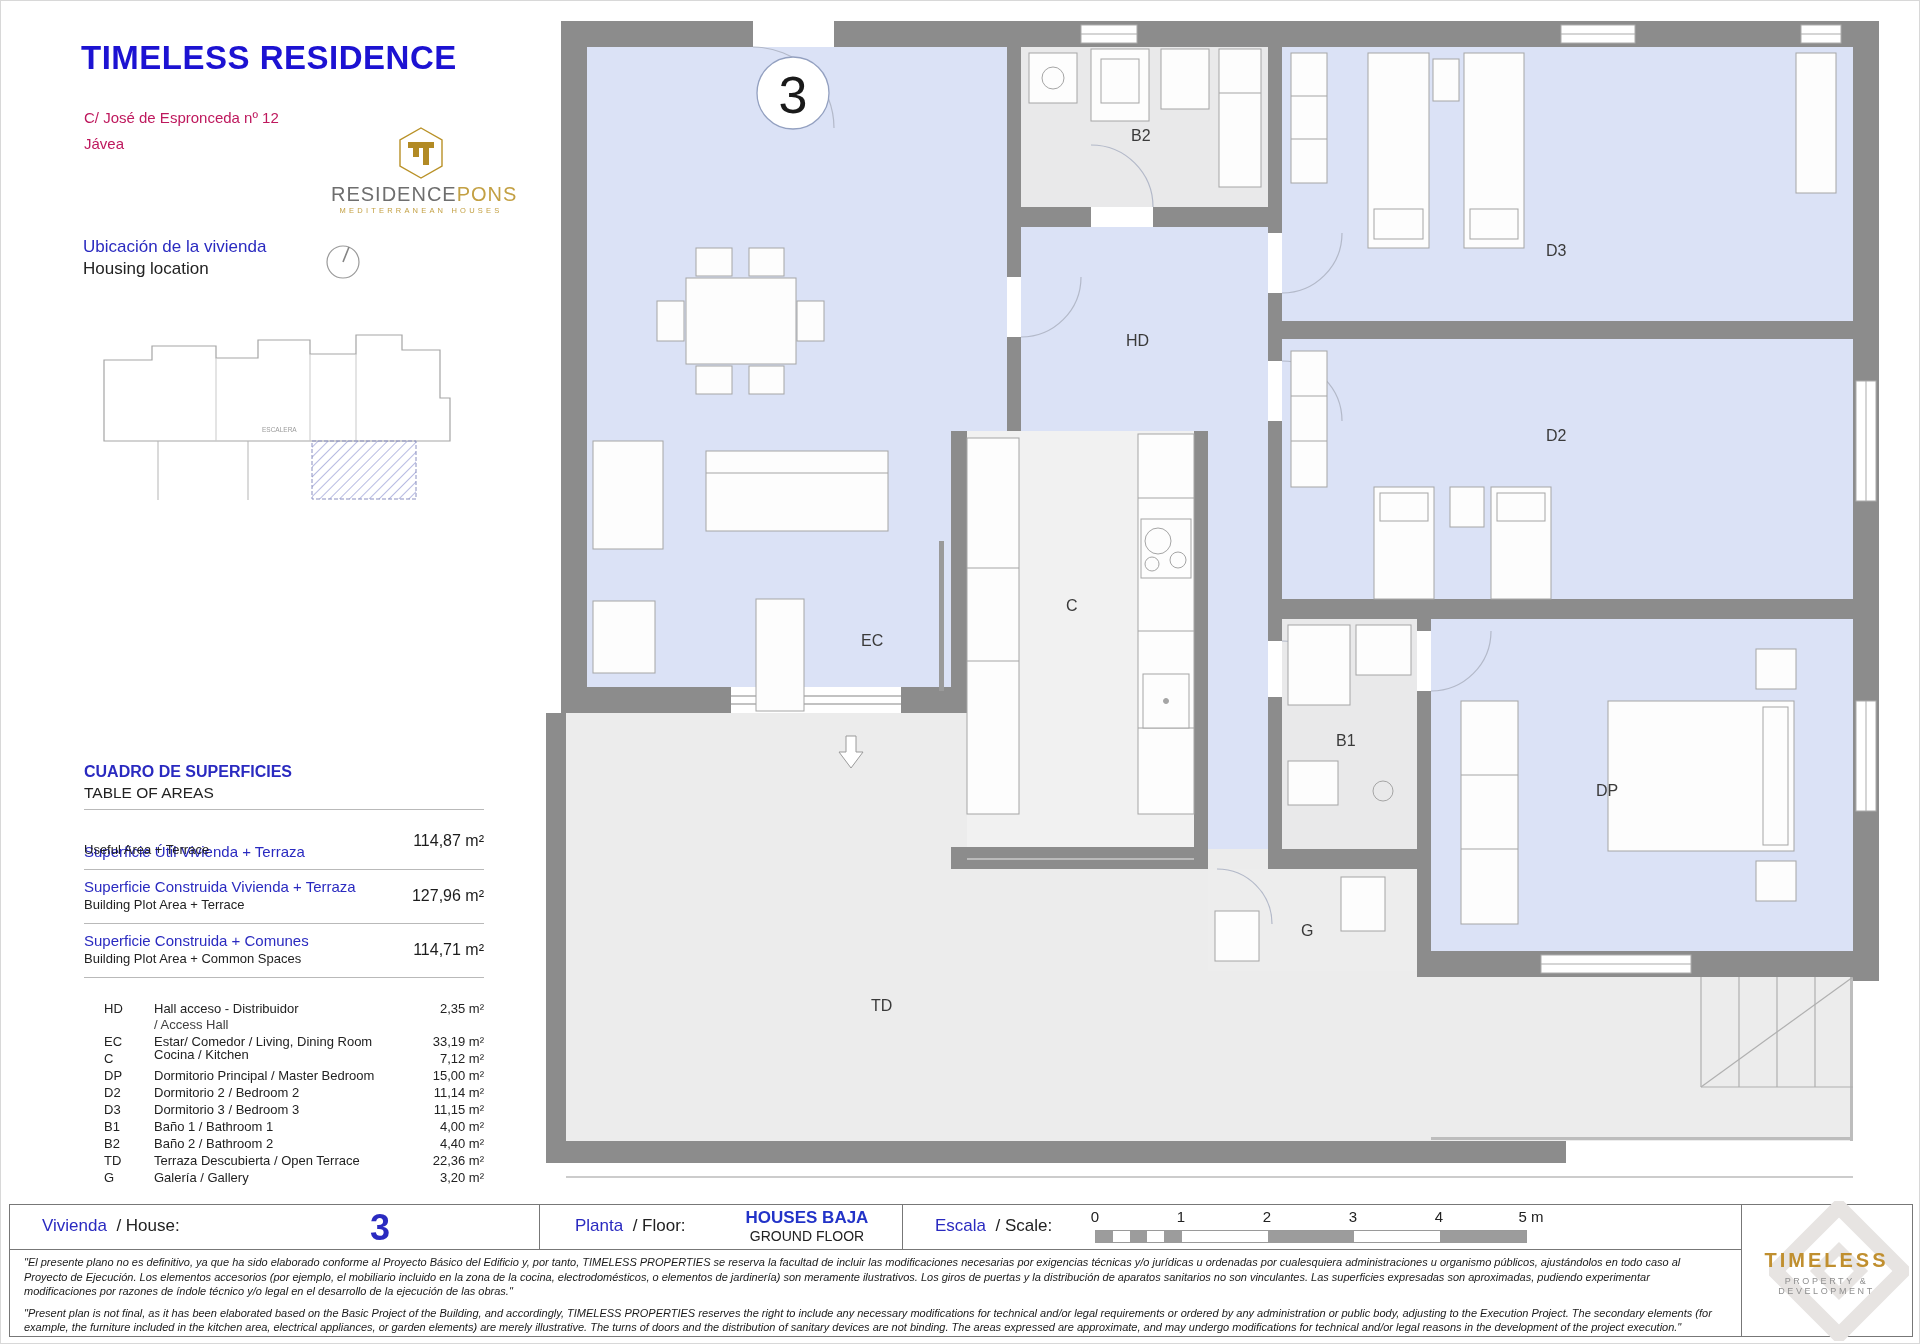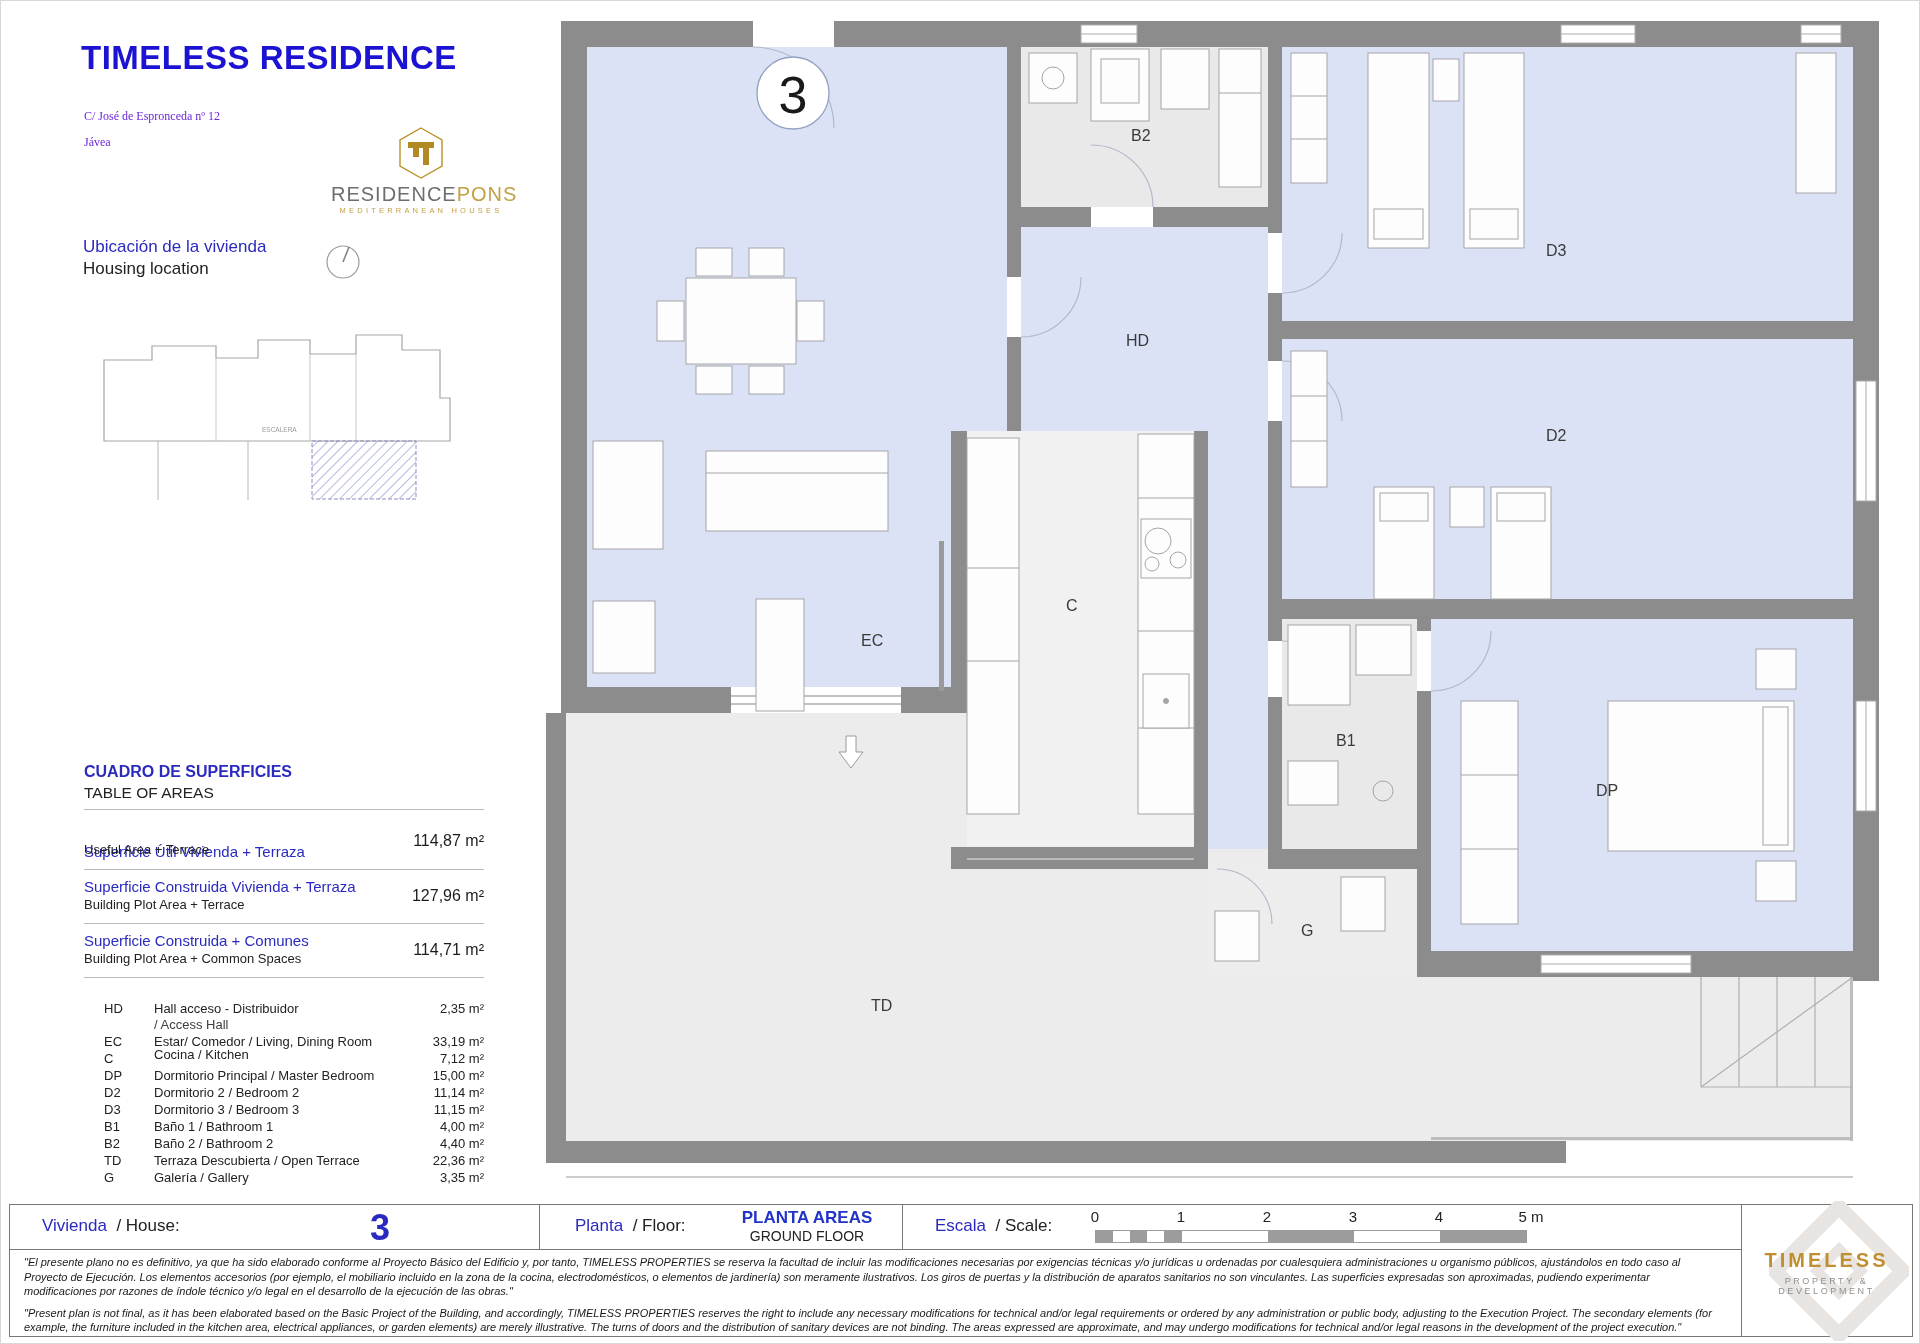--- a/index.html
+++ b/index.html
@@ -1,21 +1,21 @@
 <!DOCTYPE html>
 <html><head>
 <meta charset="utf-8">
 <style>
   html,body{margin:0;padding:0;background:#fff;}
   .page{position:relative;width:1920px;height:1344px;background:#ffffff;
         font-family:"Liberation Sans",sans-serif;overflow:hidden;
         border:1px solid #d8d8d8;box-sizing:border-box;}
   .abs{position:absolute;}
   .title{font-size:33px;font-weight:bold;color:#1c12d2;letter-spacing:.5px;}
-  .addr{font-size:12px;color:#6d28d9;font-family:Liberation Serif, serif;}
+  .addr{font-size:15px;color:#be185d;}
   .sec-label-es{font-size:17px;color:#2a2ac0;}
   .sec-label-en{font-size:17px;color:#222;}
   .areas-head-es{font-size:16px;font-weight:bold;color:#2a2ac0;}
   .areas-head-en{font-size:15.5px;color:#222;}
   .hr{position:absolute;height:1px;background:#b9b9b9;}
   .sum-es{font-size:15px;color:#2a2ac0;}
   .sum-en{font-size:13px;color:#222;}
   .sum-val{font-size:16px;color:#1c1c1c;}
   .rt{font-size:13px;color:#222;white-space:nowrap;}
   .rt-gray{color:#404040;}
@@ -139,21 +139,21 @@
     <div class="abs rt" style="left:20px;top:135px;">B2</div>
     <div class="abs rt" style="left:70px;top:135px;">Baño 2   / Bathroom 2</div>
     <div class="abs rt rt-val" style="top:135px;">4,40 m²</div>
 
     <div class="abs rt" style="left:20px;top:152px;">TD</div>
     <div class="abs rt" style="left:70px;top:152px;">Terraza Descubierta   / Open Terrace</div>
     <div class="abs rt rt-val" style="top:152px;">22,36 m²</div>
 
     <div class="abs rt" style="left:20px;top:169px;">G</div>
     <div class="abs rt" style="left:70px;top:169px;">Galería   / Gallery</div>
-    <div class="abs rt rt-val" style="top:169px;">3,35 m²</div>
+    <div class="abs rt rt-val" style="top:169px;">3,20 m²</div>
   </div>
 
   <svg class="abs" style="left:0;top:0;" width="1920" height="1200" viewBox="0 0 1920 1200">
 
     <g>
       <rect x="565" y="712" width="1000" height="428" fill="#ececec"></rect>
       <rect x="1430" y="976" width="422" height="164" fill="#ececec"></rect>
       <rect x="1430" y="1136" width="422" height="3" fill="#bdbdbd"></rect>
       <rect x="1849" y="976" width="3" height="164" fill="#bdbdbd"></rect>
     </g>
@@ -367,21 +367,21 @@
       <span class="es">Vivienda</span>
       <span class="rest">&nbsp;</span><span class="rest">/ House:</span>
     </div>
     <div class="abs house-num" style="left:360px;top:2px;">3</div>
 
     <div class="abs ftr-label" style="left:565px;top:11px;">
       <span class="es">Planta</span>
       <span class="rest">&nbsp;</span><span class="rest">/ Floor:</span>
     </div>
     <div class="abs" style="left:712px;top:3px;width:170px;text-align:center;">
-      <div class="planta-es">PLANTA AREAS</div>
+      <div class="planta-es">HOUSES BAJA</div>
       <div class="planta-en">GROUND FLOOR</div>
     </div>
 
     <div class="abs ftr-label" style="left:925px;top:11px;">
       <span class="es">Escala</span>
       <span class="rest">&nbsp;</span><span class="rest">/ Scale:</span>
     </div>
     <div class="abs" style="left:1085px;top:3px;width:460px;height:40px;">
       <span class="tick" style="left:0;">0</span>
       <span class="tick" style="left:86px;">1</span>

